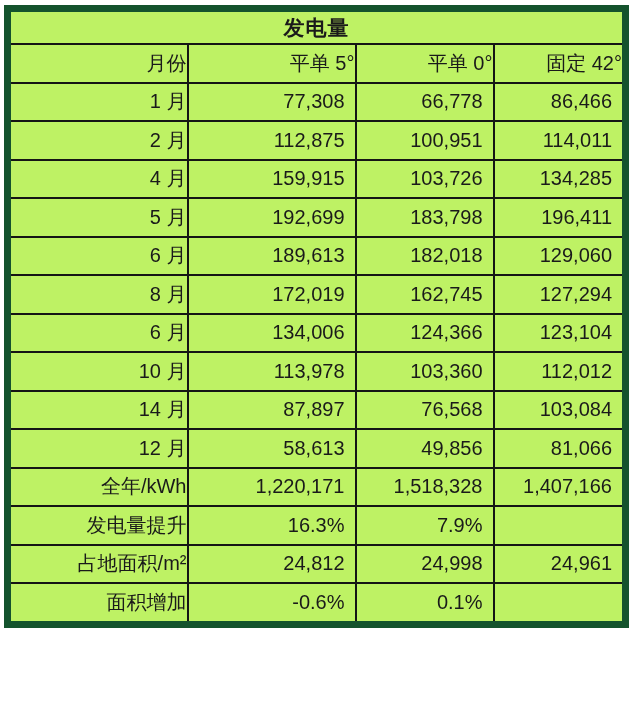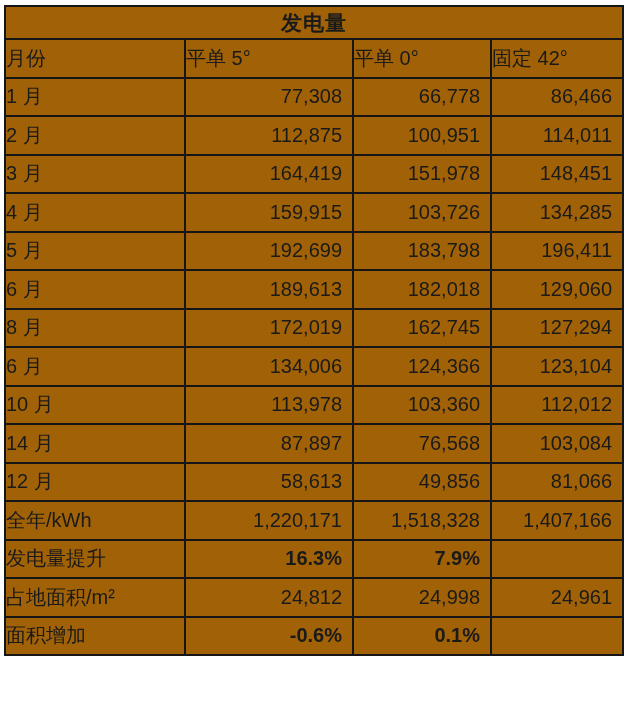--- a/index.html
+++ b/index.html
@@ -11,22 +11,22 @@
     font-family: "Liberation Sans", sans-serif;
   }
   .sheet {
     position: absolute;
     top: 5px;
     left: 4px;
   }
   table.gen-table {
     border-collapse: collapse;
     table-layout: fixed;
-    background: #a16207;
-    border: 2px solid #14532d;
+    background: #bef264;
+    border: 7px solid #14532d;
   }
   .gen-table col.c0 { width: 180px; }
   .gen-table col.c1 { width: 168px; }
   .gen-table col.c2 { width: 138px; }
   .gen-table col.c3 { width: 132px; }
   .gen-table th, .gen-table td {
     border: 2px solid #151515;
     padding: 0;
     height: 36.5px;
     font-size: 20px;
@@ -35,23 +35,23 @@
     white-space: nowrap;
     overflow: hidden;
   }
   .gen-table tr.title-row th {
     height: 31px;
     font-size: 21px;
     font-weight: 700;
     text-align: center;
     letter-spacing: 1px;
   }
-  .gen-table .label { text-align: left; }
+  .gen-table .label { text-align: right; }
   .gen-table .num  { text-align: right; padding-right: 10px; }
-  .gen-table tr.pct-row td.num { font-weight: 700; border-radius: 19px; }
+  .gen-table tr.pct-row td.num { font-weight: 400; border-radius: 19px; }
 </style>
 </head>
 <body>
 
 <div class="sheet">
   <table class="gen-table">
     <colgroup>
       <col class="c0">
         <col class="c1">
         <col class="c2">
@@ -72,26 +72,20 @@
       <td class="label">1 月</td>
       <td class="num">77,308</td>
       <td class="num">66,778</td>
       <td class="num">86,466</td>
     </tr>
     <tr class="data-row">
       <td class="label">2 月</td>
       <td class="num">112,875</td>
       <td class="num">100,951</td>
       <td class="num">114,011</td>
-    </tr>
-    <tr class="data-row">
-      <td class="label">3 月</td>
-      <td class="num">164,419</td>
-      <td class="num">151,978</td>
-      <td class="num">148,451</td>
     </tr>
     <tr class="data-row">
       <td class="label">4 月</td>
       <td class="num">159,915</td>
       <td class="num">103,726</td>
       <td class="num">134,285</td>
     </tr>
     <tr class="data-row">
       <td class="label">5 月</td>
       <td class="num">192,699</td>

